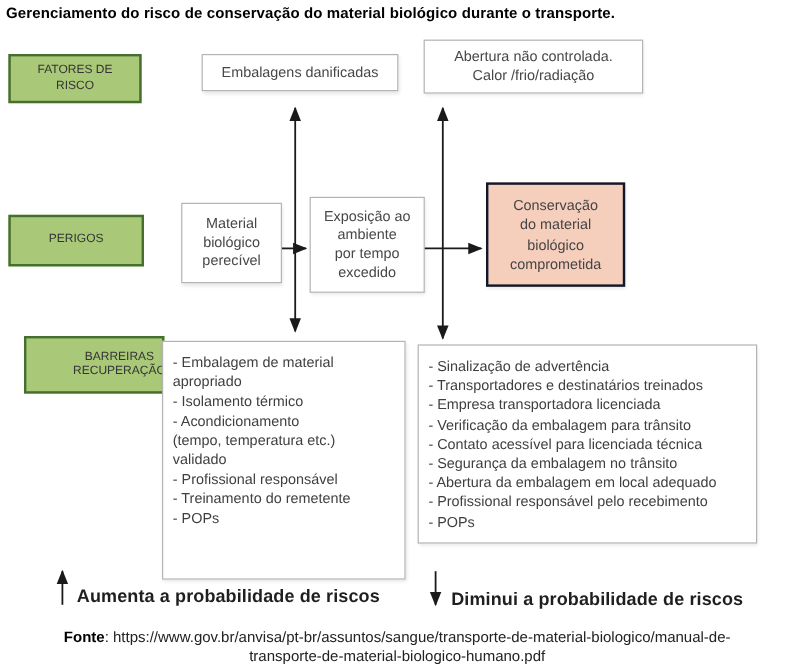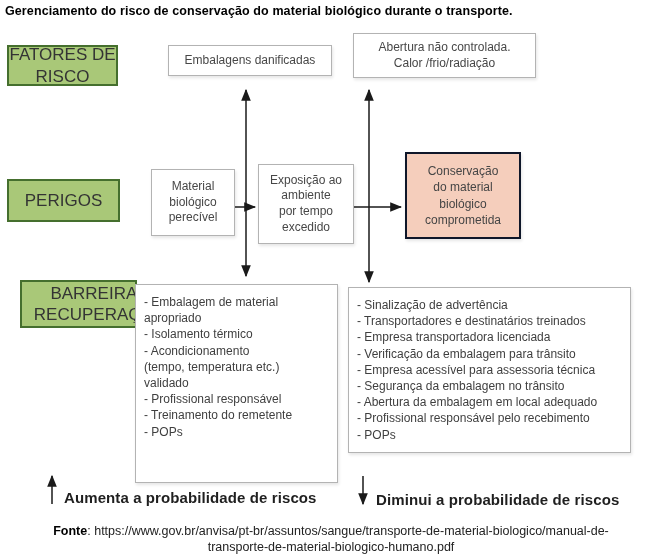--- a/index.html
+++ b/index.html
@@ -8,21 +8,21 @@
     font-family:"Liberation Sans", sans-serif; overflow:hidden;
   }
   .abs { position:absolute; }
   .title {
     left:5px; top:4px; width:652px;
     font-size:12.5px; font-weight:bold; color:#000; letter-spacing:0.1px;
   }
   .greenbox {
     background:#a9c878; border:2px solid #456f2e; color:#343434;
     display:flex; align-items:center; justify-content:center;
-    text-align:center; white-space:pre-line; font-size:17px; line-height:1.25;
+    text-align:center; white-space:pre-line; font-size:10px; line-height:1.25;
     box-sizing:border-box;
   }
   .whitebox {
     background:#fff; border:1px solid #b3b3b3; color:#474747;
     display:flex; align-items:center; justify-content:center;
     text-align:center; white-space:pre-line; font-size:12px; line-height:1.3;
     box-shadow:1px 2px 3px rgba(0,0,0,0.10); box-sizing:border-box;
   }
   .pinkbox {
     background:#f5cebc; border:2px solid #0f172a; color:#454545;
@@ -83,21 +83,21 @@
     <div class="li">- Profissional responsável</div>
     <div class="li">- Treinamento do remetente</div>
     <div class="li">- POPs</div>
   </div>
 
   <div class="abs listbox" style="left:348px; top:287px; width:283px; height:166px;">
     <div class="li">- Sinalização de advertência</div>
     <div class="li">- Transportadores e destinatários treinados</div>
     <div class="li">- Empresa transportadora licenciada</div>
     <div class="li">- Verificação da embalagem para trânsito</div>
-    <div class="li">- Empresa acessível para assessoria técnica</div>
+    <div class="li">- Contato acessível para licenciada técnica</div>
     <div class="li">- Segurança da embalagem no trânsito</div>
     <div class="li">- Abertura da embalagem em local adequado</div>
     <div class="li">- Profissional responsável pelo recebimento</div>
     <div class="li">- POPs</div>
   </div>
 
   <div class="abs legend-label" style="left:64px; top:489px;">Aumenta a probabilidade de riscos</div>
   <div class="abs legend-label" style="left:376px; top:491px;">Diminui a probabilidade de riscos</div>
 
   <div class="abs footer"><b>Fonte</b><span>: https://www.gov.br/anvisa/pt-br/assuntos/sangue/transporte-de-material-biologico/manual-de-

